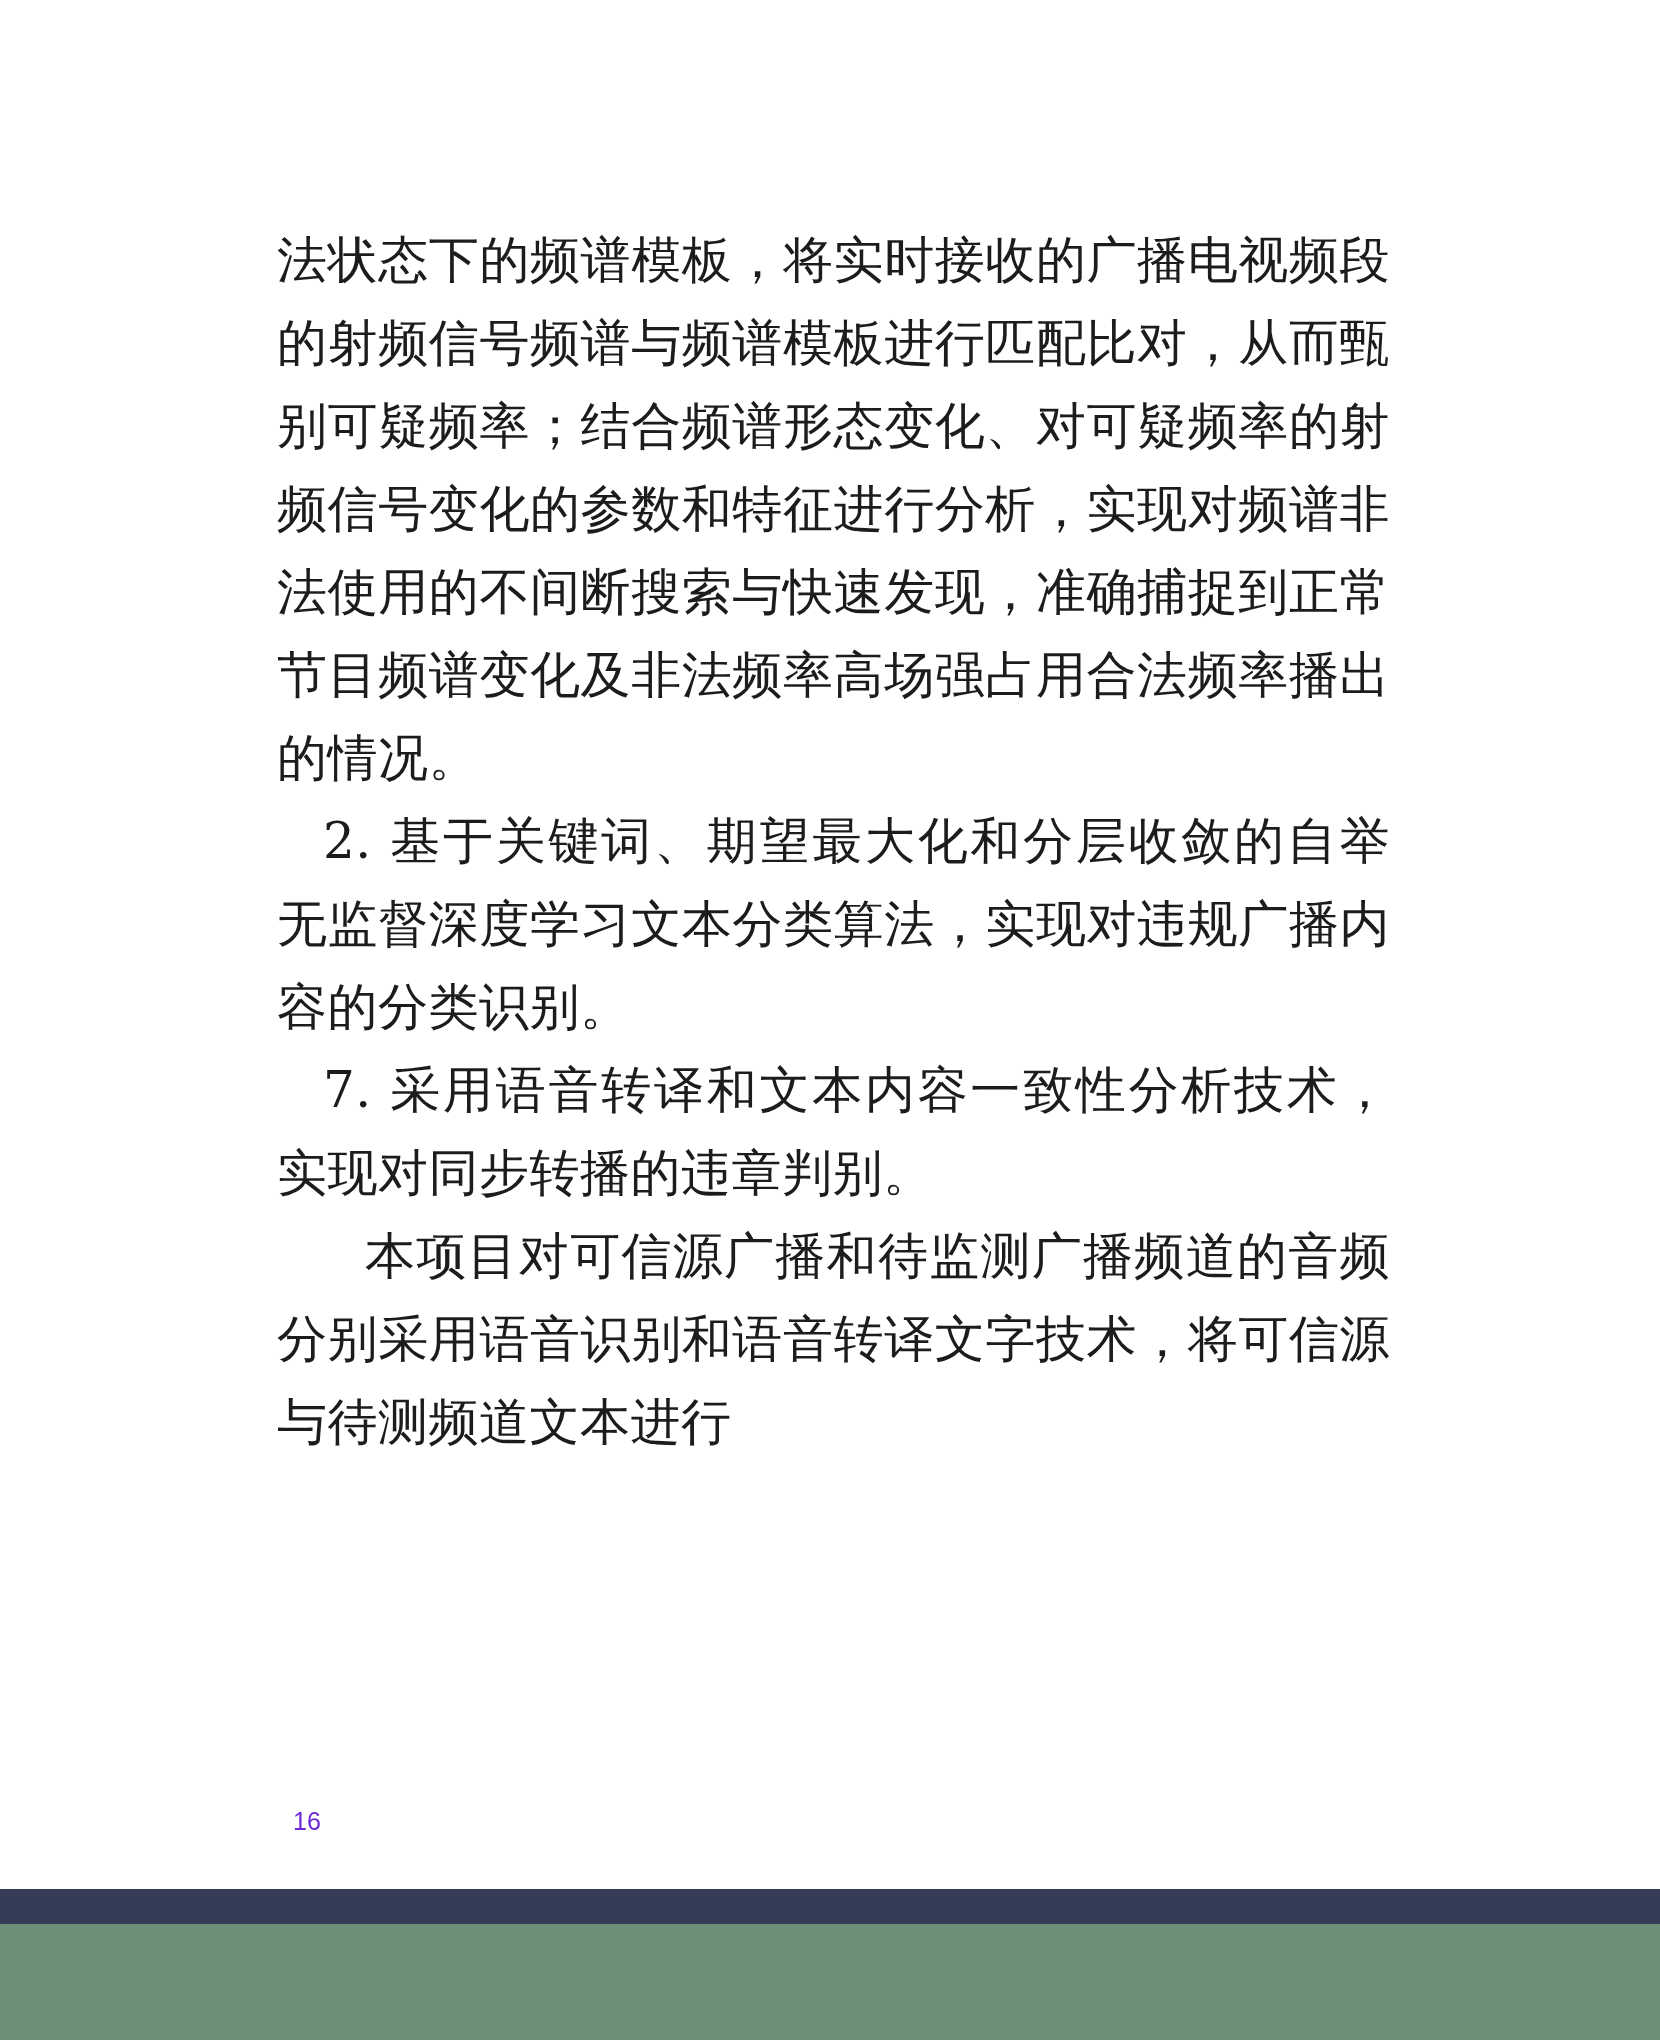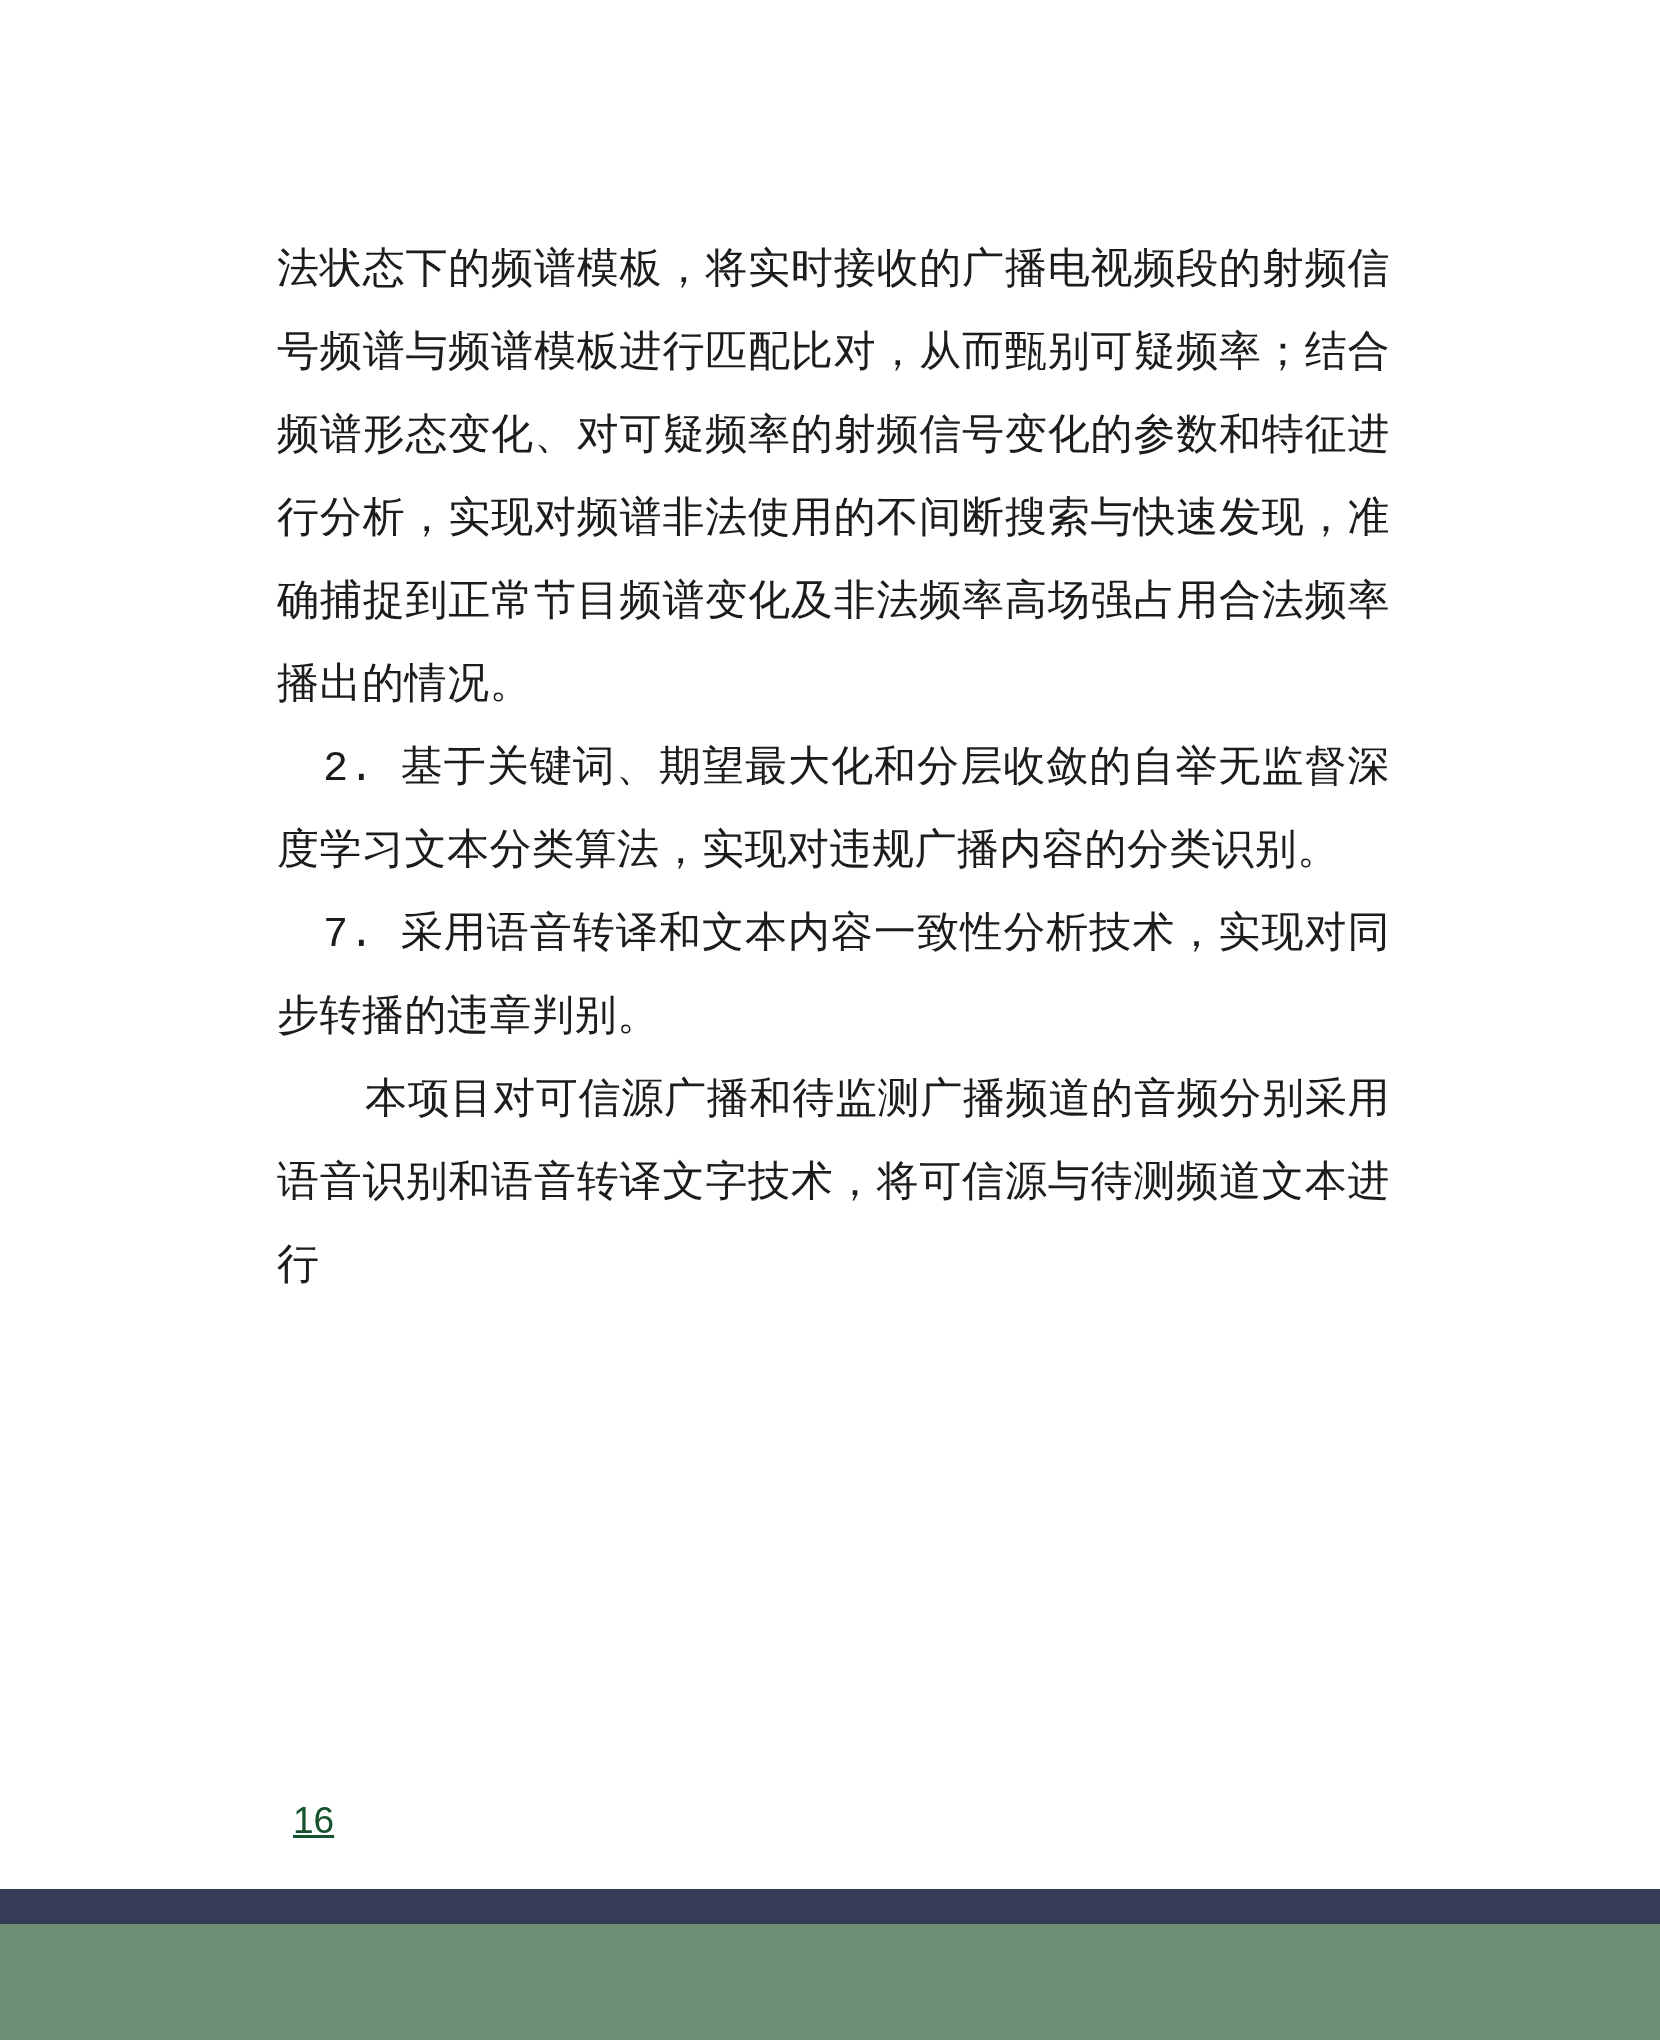--- a/index.html
+++ b/index.html
@@ -11,46 +11,44 @@
     position: relative;
     width: 1660px;
     height: 2040px;
     background: #ffffff;
     overflow: hidden;
     font-family: "DejaVu Serif", serif;
   }
   .text-block {
     position: absolute;
     left: 277px;
-    top: 230px;
+    top: 219px;
     width: 1113px;
-    font-size: 42px;
+    font-size: 50px;
     line-height: 83px;
     color: #1c1c1c;
     text-align: justify;
     text-align-last: left;
     letter-spacing: 0.5px;
-    font-family: Liberation Mono, monospace;
   }
   .text-block p {
     margin: 0;
     padding: 0;
   }
   .indent-none   { text-indent: 0; }
   .indent-number { text-indent: 46px; }
   .indent-body   { text-indent: 88px; }
   .page-number {
     position: absolute;
     left: 293px;
     top: 1802px;
-    font-size: 37px;
+    font-size: 25px;
     line-height: 38px;
-    color: #14532d;
+    color: #6d28d9;
     font-family: "Liberation Sans", sans-serif;
-    text-decoration: underline;
   }
   .bar-navy {
     position: absolute;
     left: 0;
     top: 1889px;
     width: 1660px;
     height: 35px;
   }
   .bar-green {
     position: absolute;

